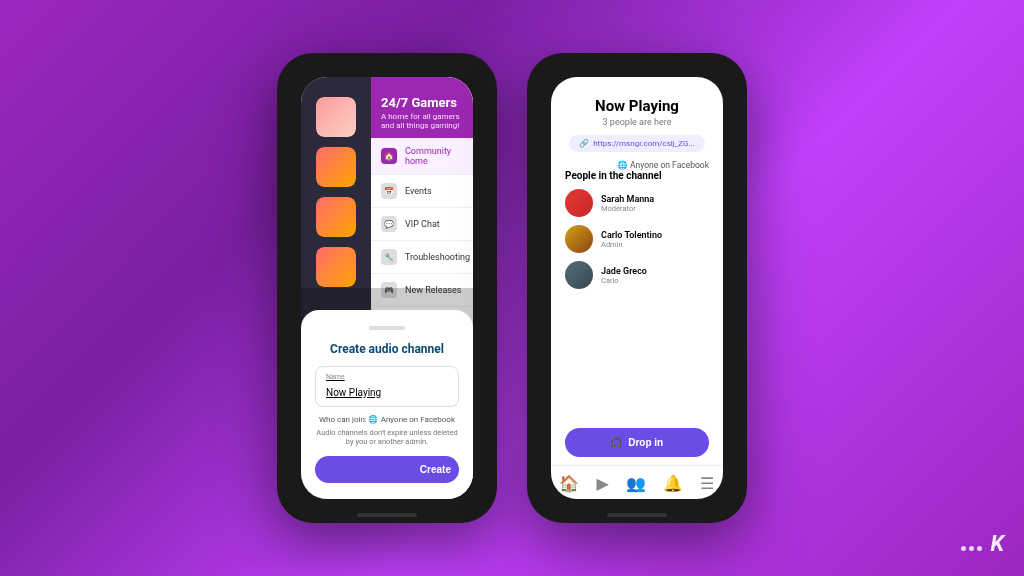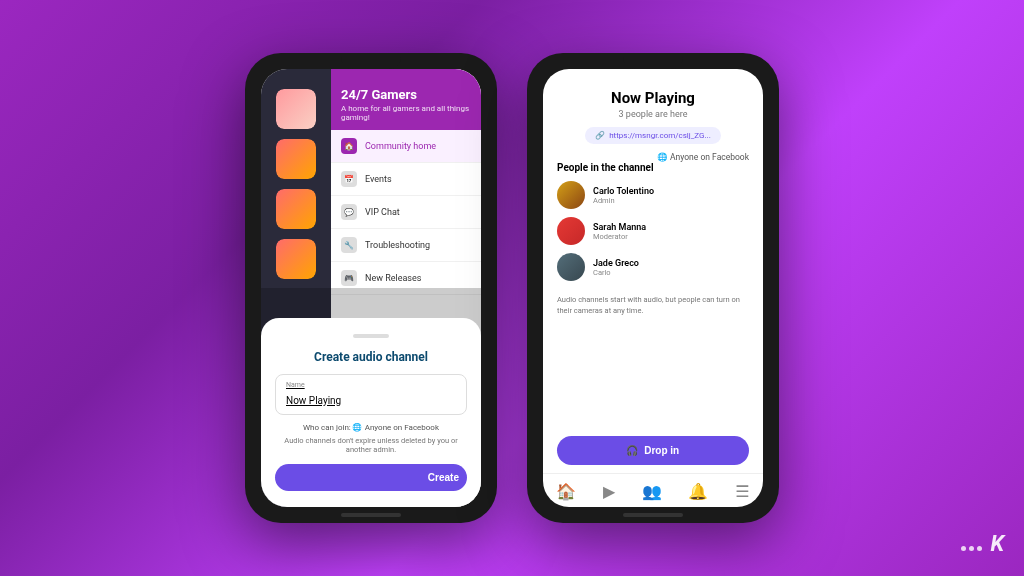--- a/index.html
+++ b/index.html
@@ -14,25 +14,25 @@
       overflow: hidden;
       position: relative;
     }
     .phones-container {
       display: flex;
       gap: 30px;
       align-items: center;
     }
     
     .phone {
-      width: 252px;
+      width: 220px;
       height: 470px;
       background: #1a1a1a;
       border-radius: 36px;
-      padding: 16px;
+      padding: 24px;
       box-shadow: 0 20px 60px rgba(0,0,0,0.5);
       position: relative;
     }
     .phone-screen {
       width: 100%;
       height: 100%;
       background: #fff;
       border-radius: 26px;
       overflow: hidden;
       position: relative;
@@ -447,44 +447,43 @@
         </div>
 
         <div class="rp-who">
           <span>🌐 </span>
           <span>Anyone on Facebook</span>
         </div>
 
         <div class="rp-section-title">People in the channel</div>
 
         <div class="person-row">
+          <div class="person-avatar av-sarah"></div>
+          <div class="person-info">
+            <div class="person-name">Sarah Manna</div>
+            <div class="person-role">Moderator</div>
+          </div>
+        </div>
+
+        <div class="person-row">
           <div class="person-avatar av-carlo"></div>
           <div class="person-info">
             <div class="person-name">Carlo Tolentino</div>
             <div class="person-role">Admin</div>
-          </div>
-        </div>
-
-        <div class="person-row">
-          <div class="person-avatar av-sarah"></div>
-          <div class="person-info">
-            <div class="person-name">Sarah Manna</div>
-            <div class="person-role">Moderator</div>
           </div>
         </div>
 
         <div class="person-row">
           <div class="person-avatar av-jade"></div>
           <div class="person-info">
             <div class="person-name">Jade Greco</div>
             <div class="person-role">Carlo</div>
           </div>
         </div>
 
-        <div class="rp-note">Audio channels start with audio, but people can turn on their cameras at any time.</div>
       </div>
 
       <button class="drop-in-btn">
         <span>🎧</span>
         <span>Drop in</span>
       </button>
 
       <div class="rp-bottom-nav">
         <span class="bottom-nav-icon">🏠</span>
         <span class="bottom-nav-icon">▶</span>

